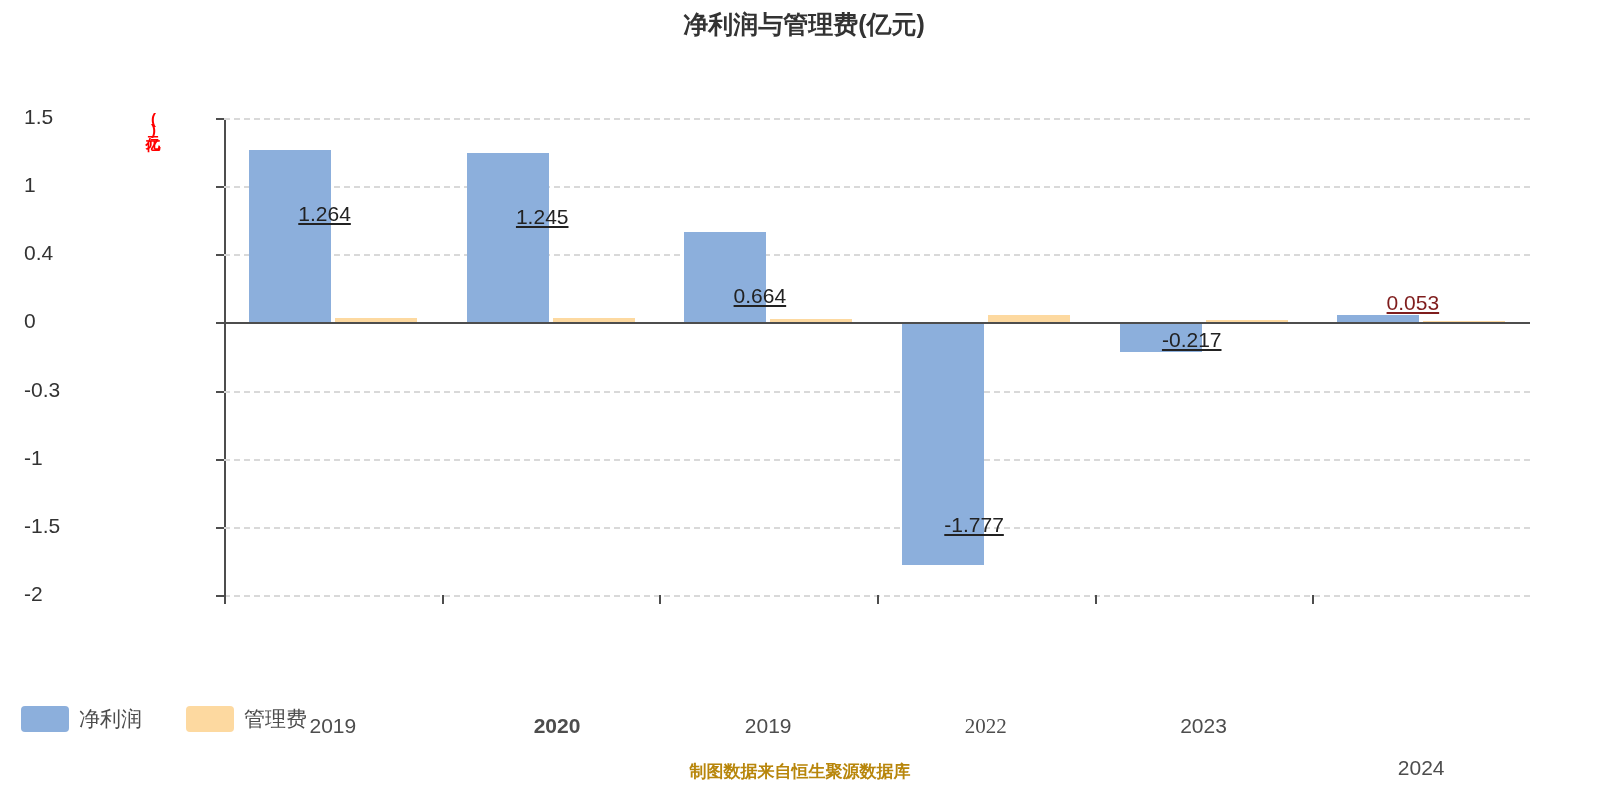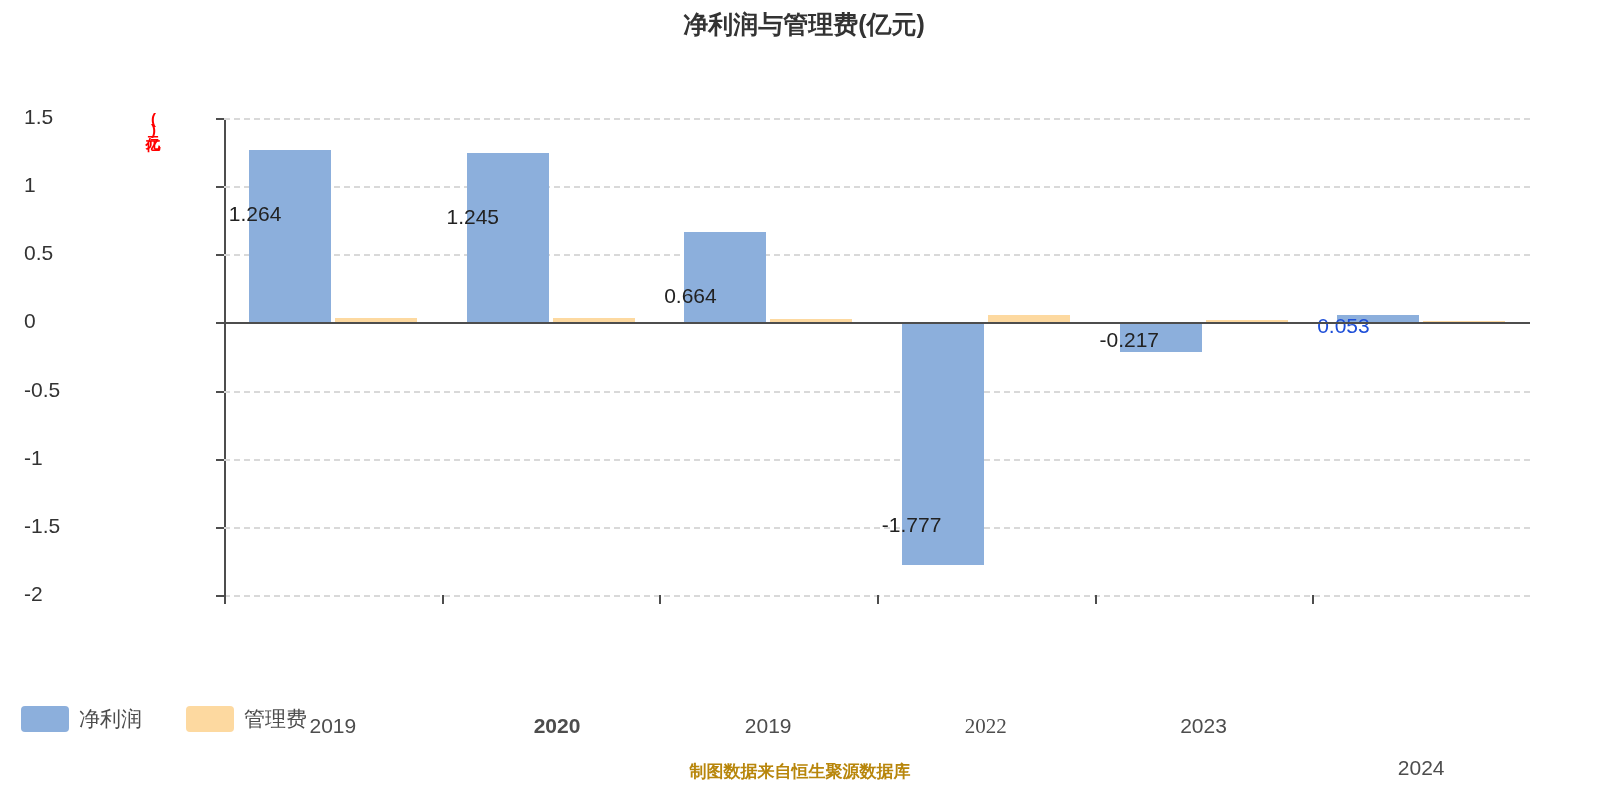--- a/index.html
+++ b/index.html
@@ -45,22 +45,23 @@
   #y-axis-unit{
     position:absolute;left:143px;top:110px;
     font-size:15px;color:#ff0000;font-weight:bold;
     writing-mode:vertical-rl;text-orientation:upright;
     letter-spacing:-2px;
     white-space:nowrap;
   }
 
   .bar{position:absolute;}
   .bar-label{
-    position:absolute;text-align:left;font-size:21px;color:#222222;
+    position:absolute;text-align:right;font-size:21px;color:#222222;
     white-space:nowrap;
+    text-decoration:underline;
   }
 
   #legend{
     position:absolute;top:705px;left:5px;width:1600px;
     display:flex;justify-content:flex-start;align-items:center;gap:12px;
   }
   .legend-item{display:flex;align-items:center;margin:0 16px;}
   .legend-swatch{width:48px;height:26px;border-radius:4px;margin-right:10px;}
   .legend-text{font-size:21px;color:#4d4d4d;}
 
@@ -87,25 +88,25 @@
       <div class="gridline" style="top: 340.714px;"></div>
       <div class="gridline" style="top: 408.857px;"></div>
       <div class="gridline" style="top: 477px;"></div>
     </div>
   <div id="y-ticks">
       <div class="tick-mark" style="top: 0px;"></div>
       <div class="y-tick-label" style="top: -12px;">1.5</div>
       <div class="tick-mark" style="top: 68.1429px;"></div>
       <div class="y-tick-label" style="top: 56.1429px;">1</div>
       <div class="tick-mark" style="top: 136.286px;"></div>
-      <div class="y-tick-label" style="top: 124.286px;">0.5</div>
+      <div class="y-tick-label" style="top: 124.286px;">0.4</div>
       <div class="tick-mark" style="top: 204.429px;"></div>
       <div class="y-tick-label" style="top: 192.429px;">0</div>
       <div class="tick-mark" style="top: 272.571px;"></div>
-      <div class="y-tick-label" style="top: 260.571px;">-0.5</div>
+      <div class="y-tick-label" style="top: 260.571px;">-0.3</div>
       <div class="tick-mark" style="top: 340.714px;"></div>
       <div class="y-tick-label" style="top: 328.714px;">-1</div>
       <div class="tick-mark" style="top: 408.857px;"></div>
       <div class="y-tick-label" style="top: 396.857px;">-1.5</div>
       <div class="tick-mark" style="top: 477px;"></div>
       <div class="y-tick-label" style="top: 465px;">-2</div>
     </div>
   <div id="x-ticks">
       <div class="x-tick-mark" style="left: 0px;"></div>
       <div class="x-tick-mark" style="left: 217.667px;"></div>
@@ -125,21 +126,21 @@
       <div class="bar" style="left: 546.167px; top: 200.613px; width: 82px; height: 3.816px; background: rgb(253, 217, 160);"></div>
       <div class="bar-label" style="width: 122px; left: 440.167px; top: 165.935px;">0.664</div>
       <div class="bar" style="left: 677.833px; top: 204.429px; width: 82px; height: 242.18px; background: rgb(140, 175, 220);"></div>
       <div class="bar" style="left: 763.833px; top: 196.524px; width: 82px; height: 7.90457px; background: rgb(253, 217, 160);"></div>
       <div class="bar-label" style="width: 122px; left: 657.833px; top: 394.608px;">-1.777</div>
       <div class="bar" style="left: 895.5px; top: 204.429px; width: 82px; height: 29.574px; background: rgb(140, 175, 220);"></div>
       <div class="bar" style="left: 981.5px; top: 201.703px; width: 82px; height: 2.72571px; background: rgb(253, 217, 160);"></div>
       <div class="bar-label" style="width: 122px; left: 875.5px; top: 210.429px;">-0.217</div>
       <div class="bar" style="left: 1113.17px; top: 197.205px; width: 82px; height: 7.22314px; background: rgb(140, 175, 220);"></div>
       <div class="bar" style="left: 1199.17px; top: 203.475px; width: 82px; height: 1px; background: rgb(253, 217, 160);"></div>
-      <div class="bar-label" style="width: 122px; left: 1093.17px; top: 196px; color: #1d4ed8;">0.053</div>
+      <div class="bar-label" style="width: 122px; left: 1093.17px; top: 173px; color: #7f1d1d;">0.053</div>
     </div>
   <div id="zero-line" style="top: 204.429px;"></div>
   <div id="x-labels">
       <div class="x-tick-label" style="left: 38.8333px;">2019</div>
       <div class="x-tick-label" style="left: 263px; font-weight: bold;">2020</div>
       <div class="x-tick-label" style="left: 474.167px;">2019</div>
       <div class="x-tick-label" style="left: 691.833px; font-family: Liberation Serif, serif;">2022</div>
       <div class="x-tick-label" style="left: 909.5px;">2023</div>
       <div class="x-tick-label" style="left: 1127.17px; margin-top: 42px;">2024</div>
     </div>

